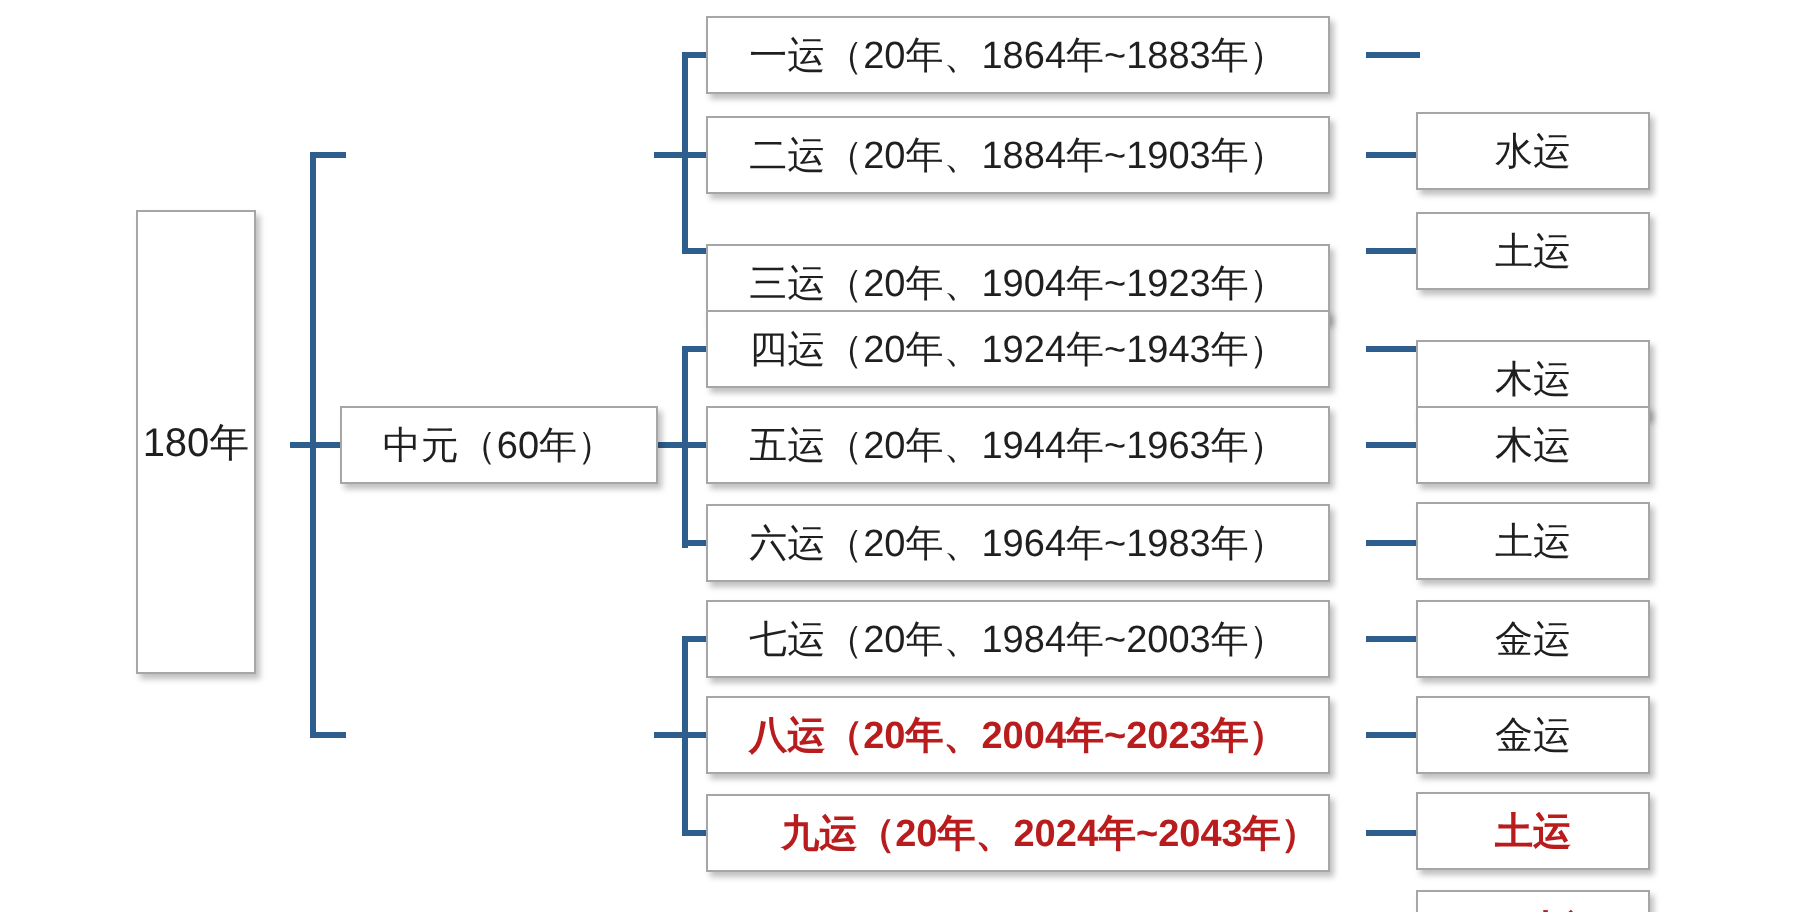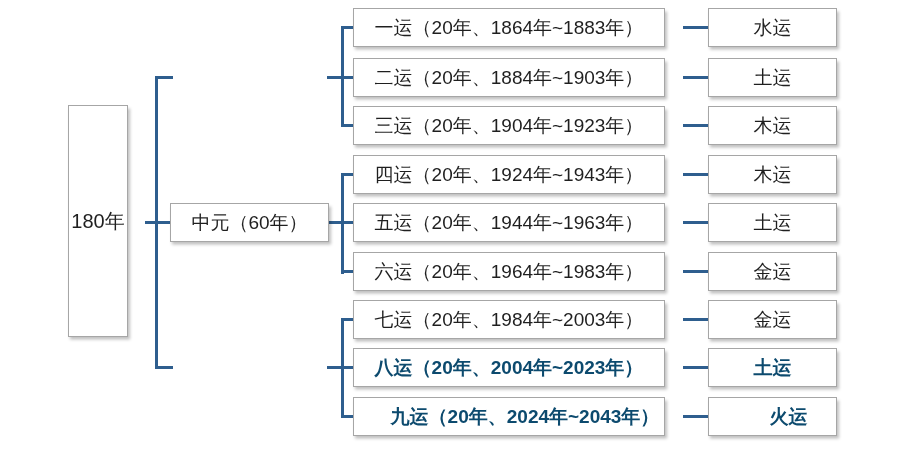--- a/index.html
+++ b/index.html
@@ -18,31 +18,31 @@
     border: 1.5px solid #a6a6a6;
     box-shadow: 2px 2.5px 3px rgba(0,0,0,0.25);
     display: flex;
     align-items: center;
     justify-content: center;
     font-size: 19px;
     color: #1f1f1f;
     white-space: nowrap;
     z-index: 2;
   }
-  .box.hl { color: #0c4a6e; font-weight: bold; }
+  .box.hl { color: #b91c1c; font-weight: bold; }
   .line { position: absolute; background: #2e5e8e; z-index: 1; }
 
   
   .col-root    { left: 68px;  width: 60px;  top: 105px; height: 232px; font-size: 20px; }
   .col-group   { left: 170px; width: 159px; height: 39px; }
   .col-run     { left: 353px; width: 312px; height: 39px; }
-  .col-element { left: 708px; width: 129px; height: 39px; }
+  .col-element { left: 708px; width: 117px; height: 39px; margin-top: 48px; }
 
   
-  .r1 { top: 8px; }   .r2 { top: 58px; }  .r3 { top: 106px; }
+  .r1 { top: 8px; }   .r2 { top: 58px; }  .r3 { top: 122px; }
   .r4 { top: 155px; } .r5 { top: 203px; } .r6 { top: 252px; }
   .r7 { top: 300px; } .r8 { top: 348px; } .r9 { top: 397px; padding-left: 32px; }
 </style>
 </head>
 <body>
 
 <div class="canvas">
 
   <div class="line" style="left:145px; top:220.5px; width:13px; height:3px;"></div>
   <div class="line" style="left:155px; top:76px; width:3px; height:293px;"></div>

